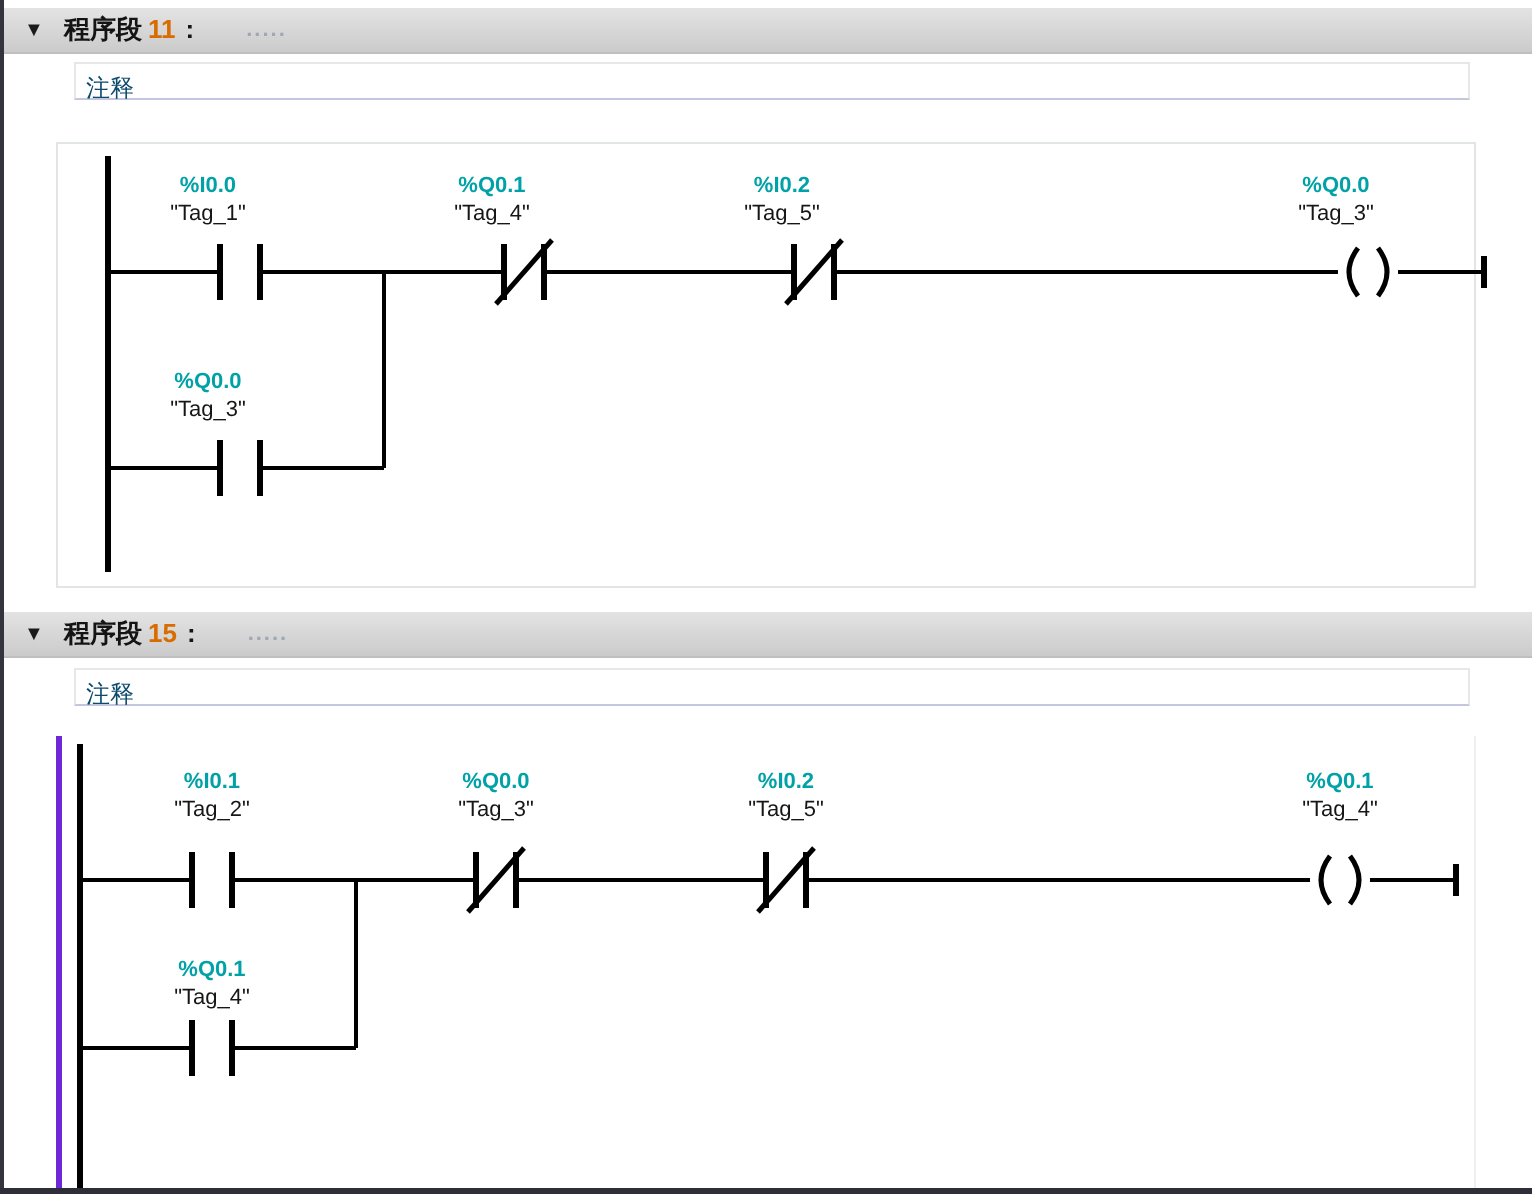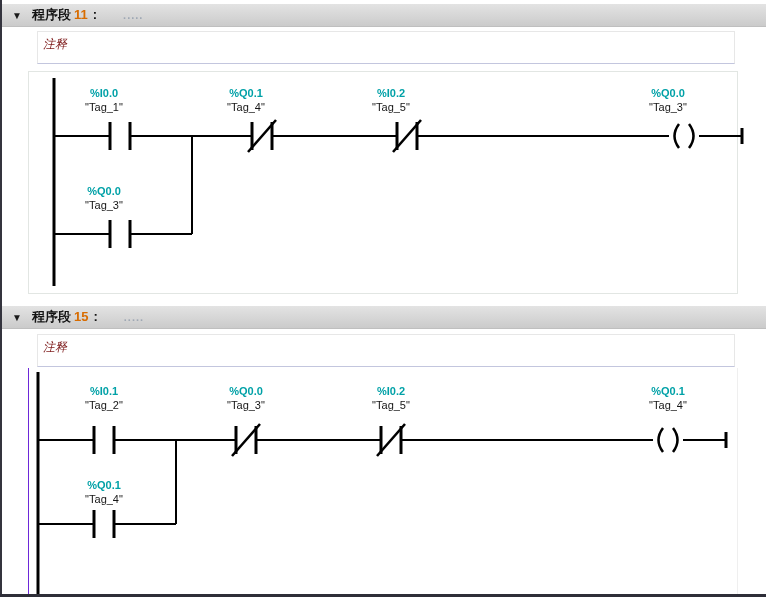--- a/index.html
+++ b/index.html
@@ -12,27 +12,27 @@
 
   .net-header{position:absolute;left:2px;width:764px;height:22px;
     background:linear-gradient(#E3E3E3,#CBCBCB);border-bottom:1px solid #BFBFBF;
     display:flex;align-items:center;}
   .tri{width:30px;text-align:center;font-size:10px;color:#1a1a1a;cursor:pointer;}
   .net-title{font-size:13px;font-weight:bold;color:#141414;white-space:pre;}
   .net-num{color:var(--num-color);margin:0 3px;}
   .net-sep{margin-left:2px;}
   .dots{margin-left:26px;font-size:11px;font-weight:bold;letter-spacing:1px;color:#9FA8B4;}
 
-  .comment{position:absolute;left:37px;width:698px;height:33px;background:#fff;
+  .comment{position:absolute;left:37px;width:698px;height:19px;background:#fff;
     border:1px solid #E7E7E7;border-bottom-color:#C3C6DE;
-    font-size:12px;color:#7f1d1d;line-height:24px;padding-left:5px;box-sizing:border-box;font-style:italic;}
+    font-size:12px;color:#0c4a6e;line-height:24px;padding-left:5px;box-sizing:border-box;}
 
   .ladder{position:absolute;left:28px;width:710px;background:#fff;box-sizing:border-box;}
   .ladder.boxed{border:1px solid #E2E6E3;padding-left:16px;}
-  .ladder.open{border-left:1px solid #6d28d9;border-right:1px solid #EFEFEF;}
+  .ladder.open{border-left:3px solid #6d28d9;border-right:1px solid #EFEFEF;}
   .ladder svg{display:block;}
 
   .operand{position:absolute;transform:translateX(-50%);text-align:center;white-space:nowrap;}
   .addr{font-size:11px;font-weight:bold;line-height:14px;color:var(--addr-color);}
   .tag{font-size:11px;line-height:14px;color:#161616;}
 
   svg line,svg path{stroke:#000;fill:none;}
   .wire{stroke-width:2;}
   .rail{stroke-width:3;}
   .bar{stroke-width:3;}

